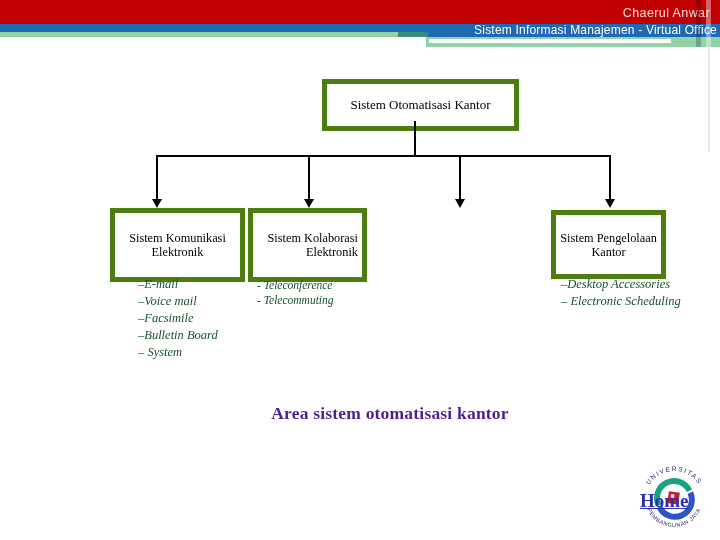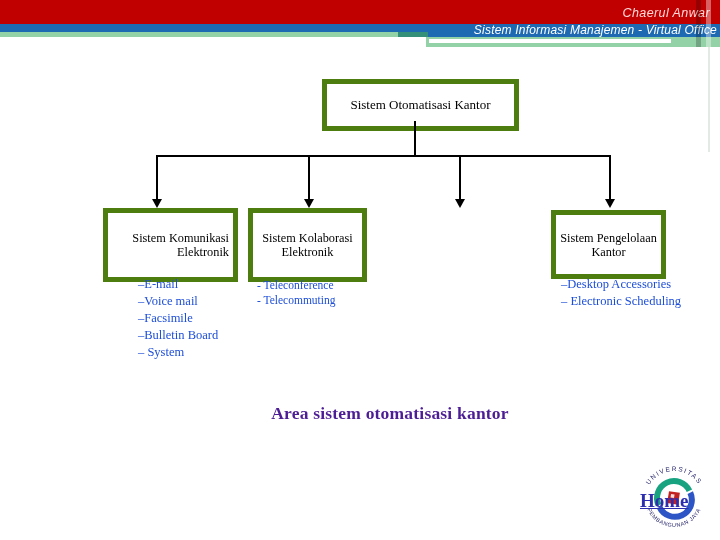--- a/index.html
+++ b/index.html
@@ -1,21 +1,21 @@
 <!DOCTYPE html>
 <html><head>
 <meta charset="utf-8">
 <style>
   html,body{margin:0;padding:0;}
   body{width:720px;height:540px;overflow:hidden;background:#fff;
        font-family:"Liberation Serif","DejaVu Serif",serif;}
   .slide{position:relative;width:720px;height:540px;background:#fff;}
 
   
-  .abs{position:absolute;font-style:italic;}
+  .abs{position:absolute;}
   .band-red{left:0;top:0;width:720px;height:24px;}
   .band-blue{left:0;top:24px;width:720px;height:8px;}
   .band-blue-ext{left:428px;top:32px;width:292px;height:5px;}
   .green-left{left:0;top:31px;width:400px;height:6px;}
   .green-right{left:426px;top:31px;width:294px;height:16px;}
   .white-stripe{left:429px;top:39px;width:242px;height:4px;background:#fff;}
   .teal-accent{left:398px;top:30px;width:30px;height:7px;}
   .stripe-dark{left:696px;top:0;width:5px;height:47px;background:rgba(0,0,0,0.22);}
   .stripe-light{left:706px;top:0;width:5px;height:47px;background:rgba(255,255,255,0.38);}
   .faint-line{left:708px;top:46px;width:2px;height:106px;background:#e2eae3;}
@@ -23,37 +23,37 @@
   .hdr-author{right:10px;top:4px;height:18px;line-height:18px;
       font-family:"Liberation Sans",sans-serif;font-size:12.5px;letter-spacing:.4px;}
   .hdr-subtitle{right:3px;top:23px;height:14px;line-height:14px;color:#fff;
       font-family:"Liberation Sans",sans-serif;font-size:12px;letter-spacing:.2px;margin-left:36px;}
 
   
   .node{position:absolute;border:5px solid #4d7c0f;background:#fff;
         display:flex;align-items:center;justify-content:center;
         text-align:center;font-size:12.3px;line-height:14px;color:#000;}
   .root-box{left:322px;top:79px;width:187px;height:42px;font-size:13px;}
-  .box1{left:103px;top:208px;width:125px;height:64px;text-align:right;}
-  .box2{left:248px;top:208px;width:109px;height:64px;}
+  .box1{left:110px;top:208px;width:125px;height:64px;}
+  .box2{left:248px;top:208px;width:109px;height:64px;text-align:right;}
   .box3{left:384px;top:208px;width:151px;height:64px;}
   .box4{left:551px;top:210px;width:105px;height:59px;}
   .node span{display:block;padding:0 4px;}
 
   .line{position:absolute;background:#000;}
   .root-stem{left:414px;top:121px;width:2px;height:35px;}
   .hconn{left:156px;top:155px;width:455px;height:2px;}
   .stem{width:2px;top:156px;height:44px;}
   .stem1{left:156px;} .stem2{left:308px;} .stem3{left:459px;} .stem4{left:609px;}
   .arrowhead{position:absolute;top:199px;width:0;height:0;
       border-left:5px solid transparent;border-right:5px solid transparent;
       border-top:9px solid #000;}
   .ah1{left:152px;} .ah2{left:304px;} .ah3{left:455px;} .ah4{left:605px;}
 
-  .blist{position:absolute;font-size:12.5px;color:#1d4ed8;}
+  .blist{position:absolute;font-size:12.5px;color:#14532d;font-style:italic;}
   .blist div{line-height:17px;white-space:nowrap;}
   .list1{left:138px;top:276px;}
   .list2{left:257px;top:278px;font-size:11.5px;}
   .list2 div{line-height:14.5px;}
   .list3{left:403px;top:276px;}
   .list4{left:561px;top:276px;}
 
   .caption{position:absolute;left:240px;top:403px;width:300px;text-align:center;
       font-size:17.5px;font-weight:bold;color:#4c1d95;letter-spacing:.2px;}
 

